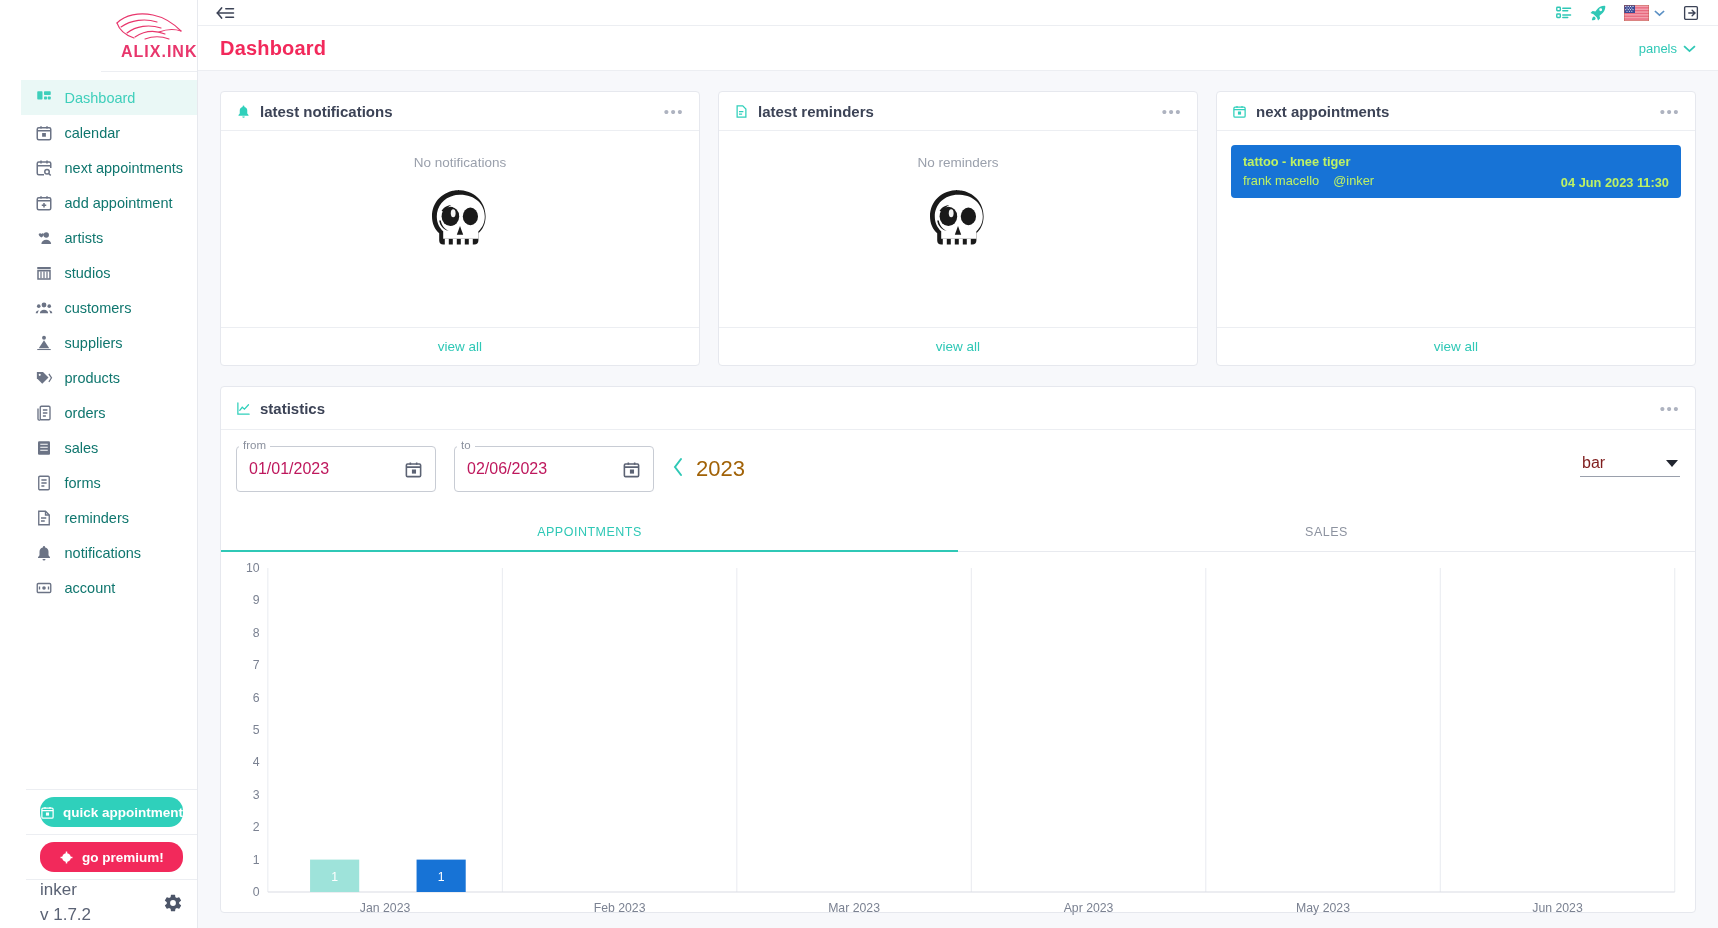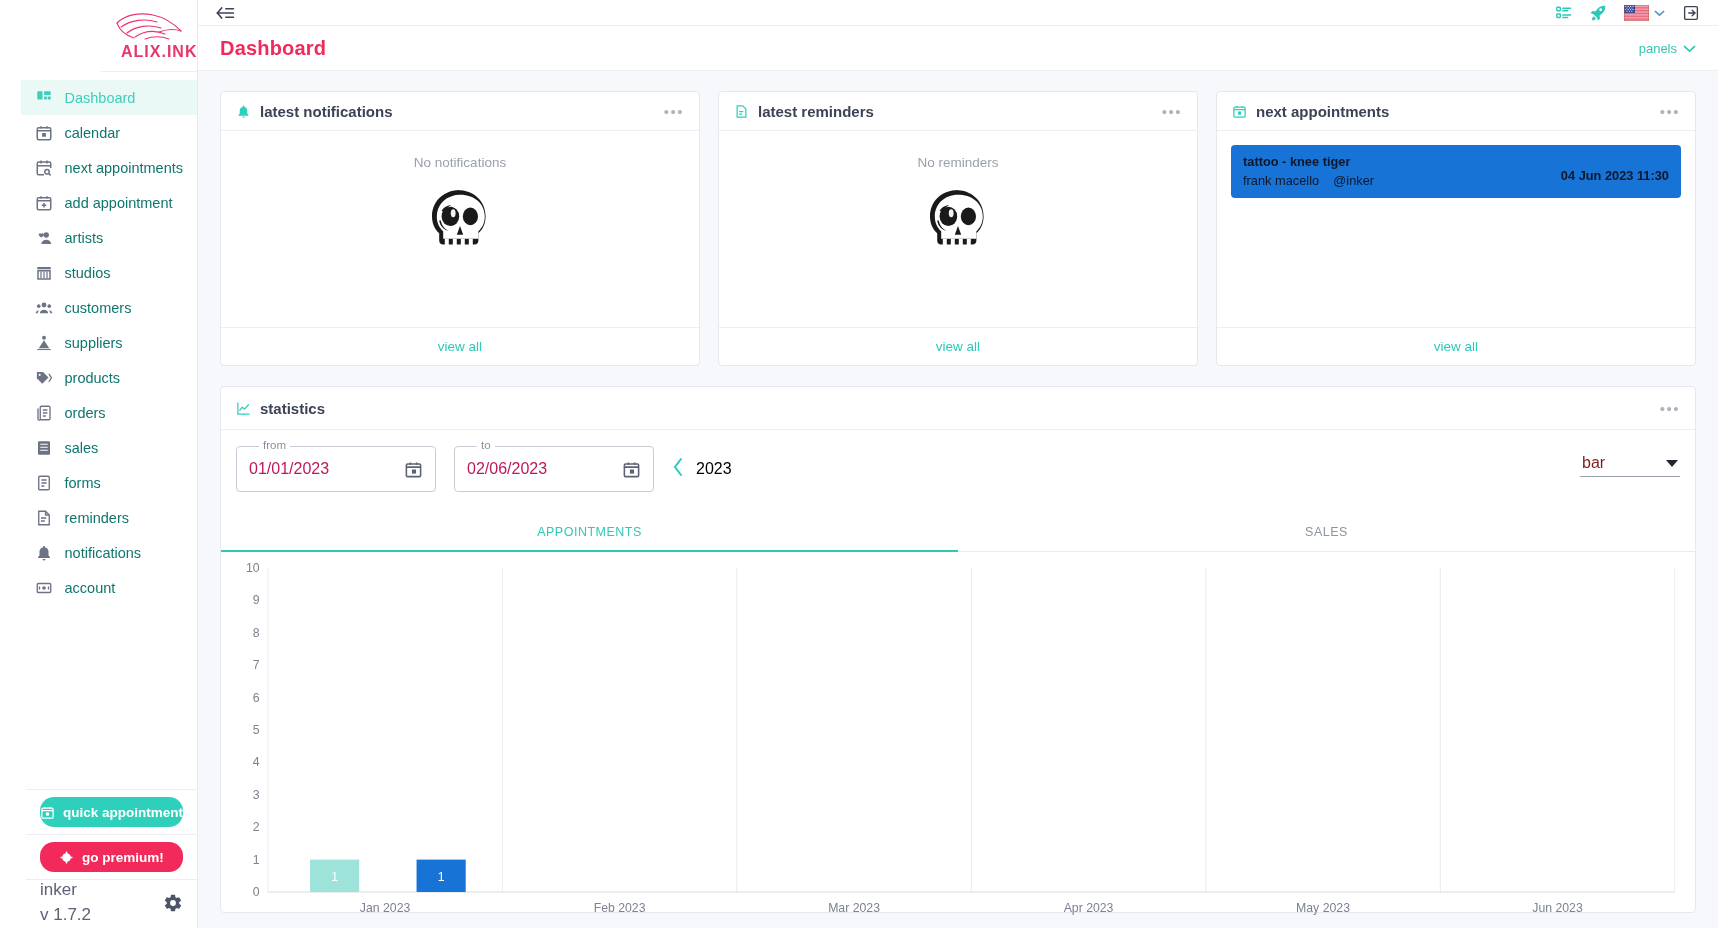--- a/index.html
+++ b/index.html
@@ -98,22 +98,22 @@
   .card-body { height: 196px; padding: 14px; display: flex; flex-direction: column; align-items: center; }
   .empty-txt { color: #9aa0ac; font-size: 13.5px; margin-top: 10px; }
   .skull { margin-top: 12px; }
   .card-foot {
     height: 38px; border-top: 1px solid #eceef2;
     display: flex; align-items: center; justify-content: center;
   }
   .view-all { color: #2fc8b6; font-size: 13.5px; cursor: pointer; }
 
   .appt-item {
-    background: #1773d6; color: #0f172a; border-radius: 4px;
-    width: 100%; padding: 8px 12px; display: flex; align-items: center;
+    background: #1773d6; color: #bef264; border-radius: 4px;
+    width: 100%; padding: 8px 12px; display: flex; align-items: flex-end;
     justify-content: space-between; cursor: pointer;
   }
   .appt-title { font-size: 12.8px; font-weight: bold; line-height: 1.45; }
   .appt-sub { font-size: 12.8px; line-height: 1.45; }
   .appt-date { font-size: 12.8px; font-weight: bold; white-space: nowrap; padding-top: 8px; }
 
   
   .stats-card {
     margin-top: 20px; background: #fff; border: 1px solid #e6e8ee;
     border-radius: 4px; margin-bottom: 20px;
@@ -122,32 +122,32 @@
     height: 43px; display: flex; align-items: center; justify-content: space-between;
     padding: 0 15px; border-bottom: 1px solid #eceef2;
   }
   .controls { display: flex; align-items: center; padding: 16px 15px 6px 15px; }
   .field {
     position: relative; width: 200px; height: 46px; border: 1px solid #c8ccd4;
     border-radius: 4px; margin-right: 18px; display: flex; align-items: center;
     padding: 0 12px; background: #fff;
   }
   .field-label {
-    position: absolute; top: -8px; left: 22px; background: #fff; padding: 0 4px;
+    position: absolute; top: -8px; left: 2px; background: #fff; padding: 0 4px;
     font-size: 11.5px; color: #8a909d;
   }
   .field input {
     border: none; outline: none; font-size: 16px; color: #be185d; width: 140px;
     font-family: "Liberation Sans", sans-serif; background: transparent;
   }
   .cal-ic { margin-left: auto; color: #5c6374; cursor: pointer; display:inline-flex; }
   .cal-ic svg { width: 19px; height: 19px; display:block; }
   .year-nav { display: flex; align-items: center; gap: 12px; }
   .year-prev { color: #2fc8b6; cursor: pointer; font-size: 22px; line-height: 1; }
-  .year-val { font-size: 16px; color: #000000; }
+  .year-val { font-size: 22px; color: #a16207; }
   .chart-type {
     margin-left: auto; width: 100px; border-bottom: 1px solid #9aa0ac;
     display: flex; align-items: center; justify-content: space-between;
     padding: 0 2px 4px 2px; cursor: pointer; align-self: flex-start; margin-top: 8px;
   }
   .chart-type-val { font-size: 16px; color: #7f1d1d; }
   .caret { width: 0; height: 0; border-left: 6px solid transparent; border-right: 6px solid transparent; border-top: 7px solid #21252f; }
 
   .tabs { display: flex; border-bottom: 1px solid #e8eaef; margin: 14px 0 0 0; }
   .tab {

